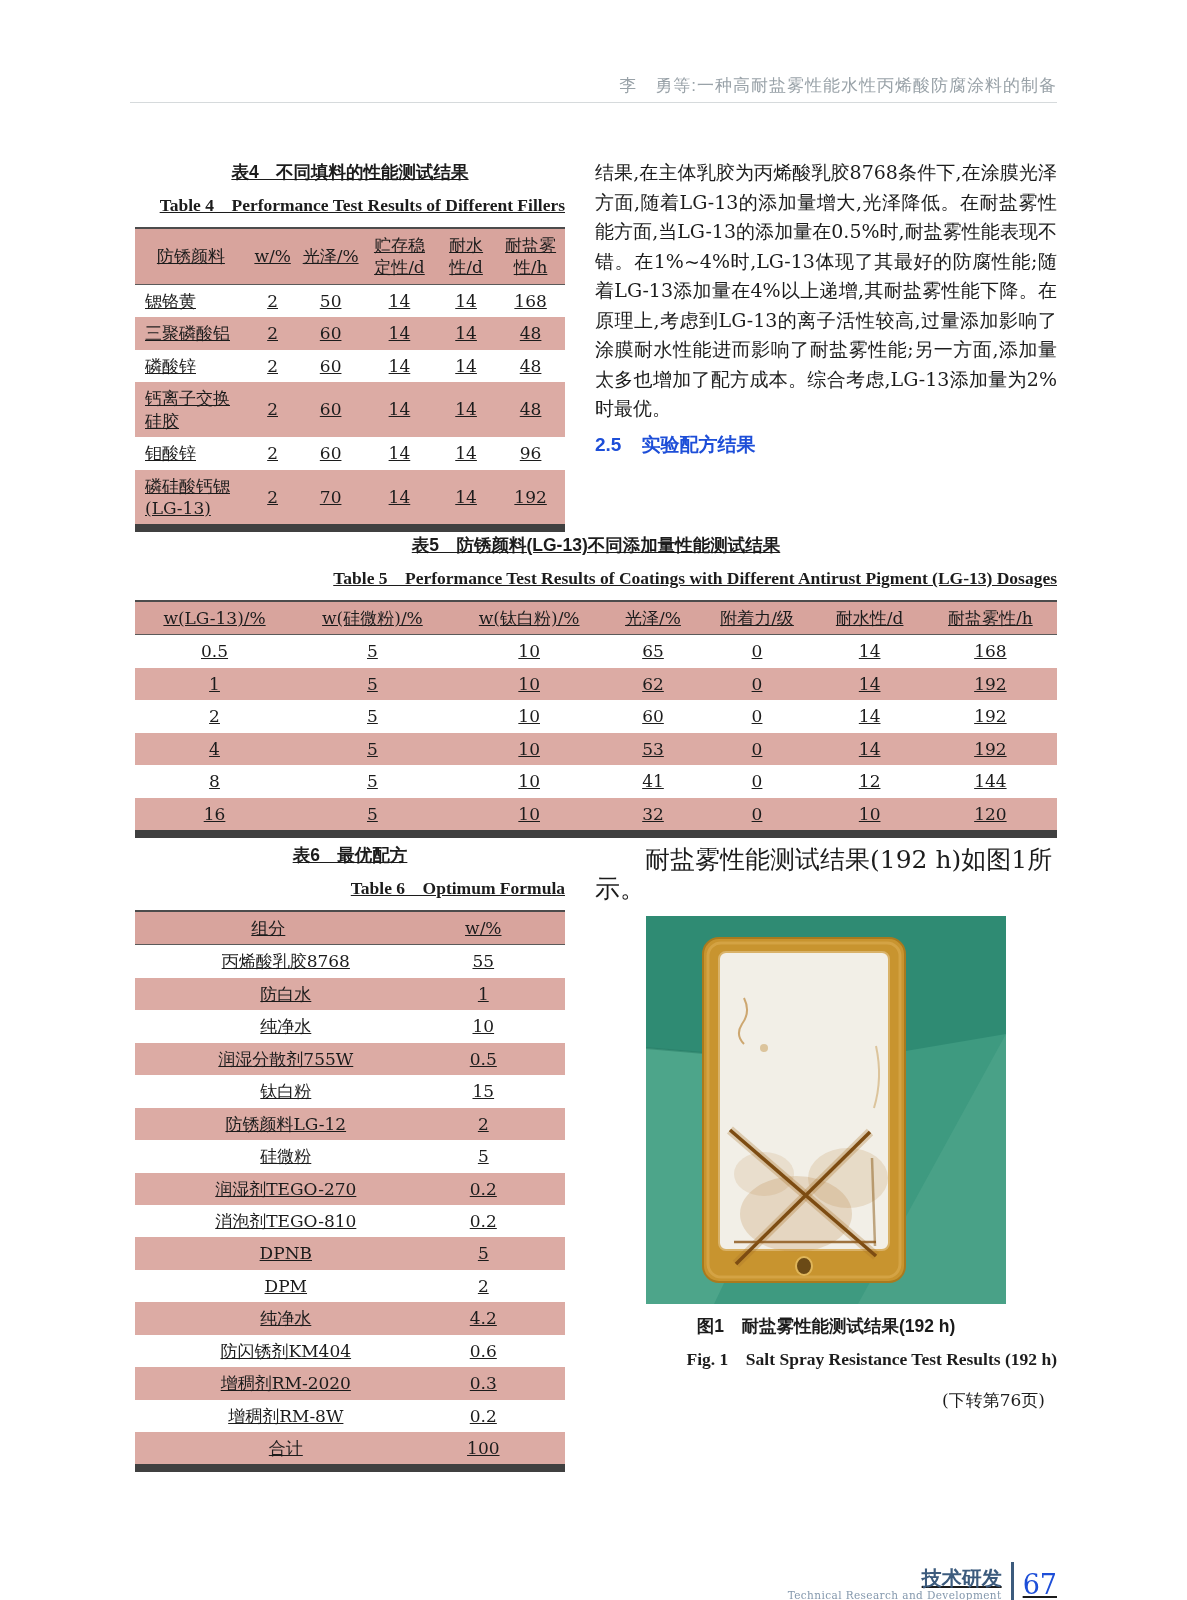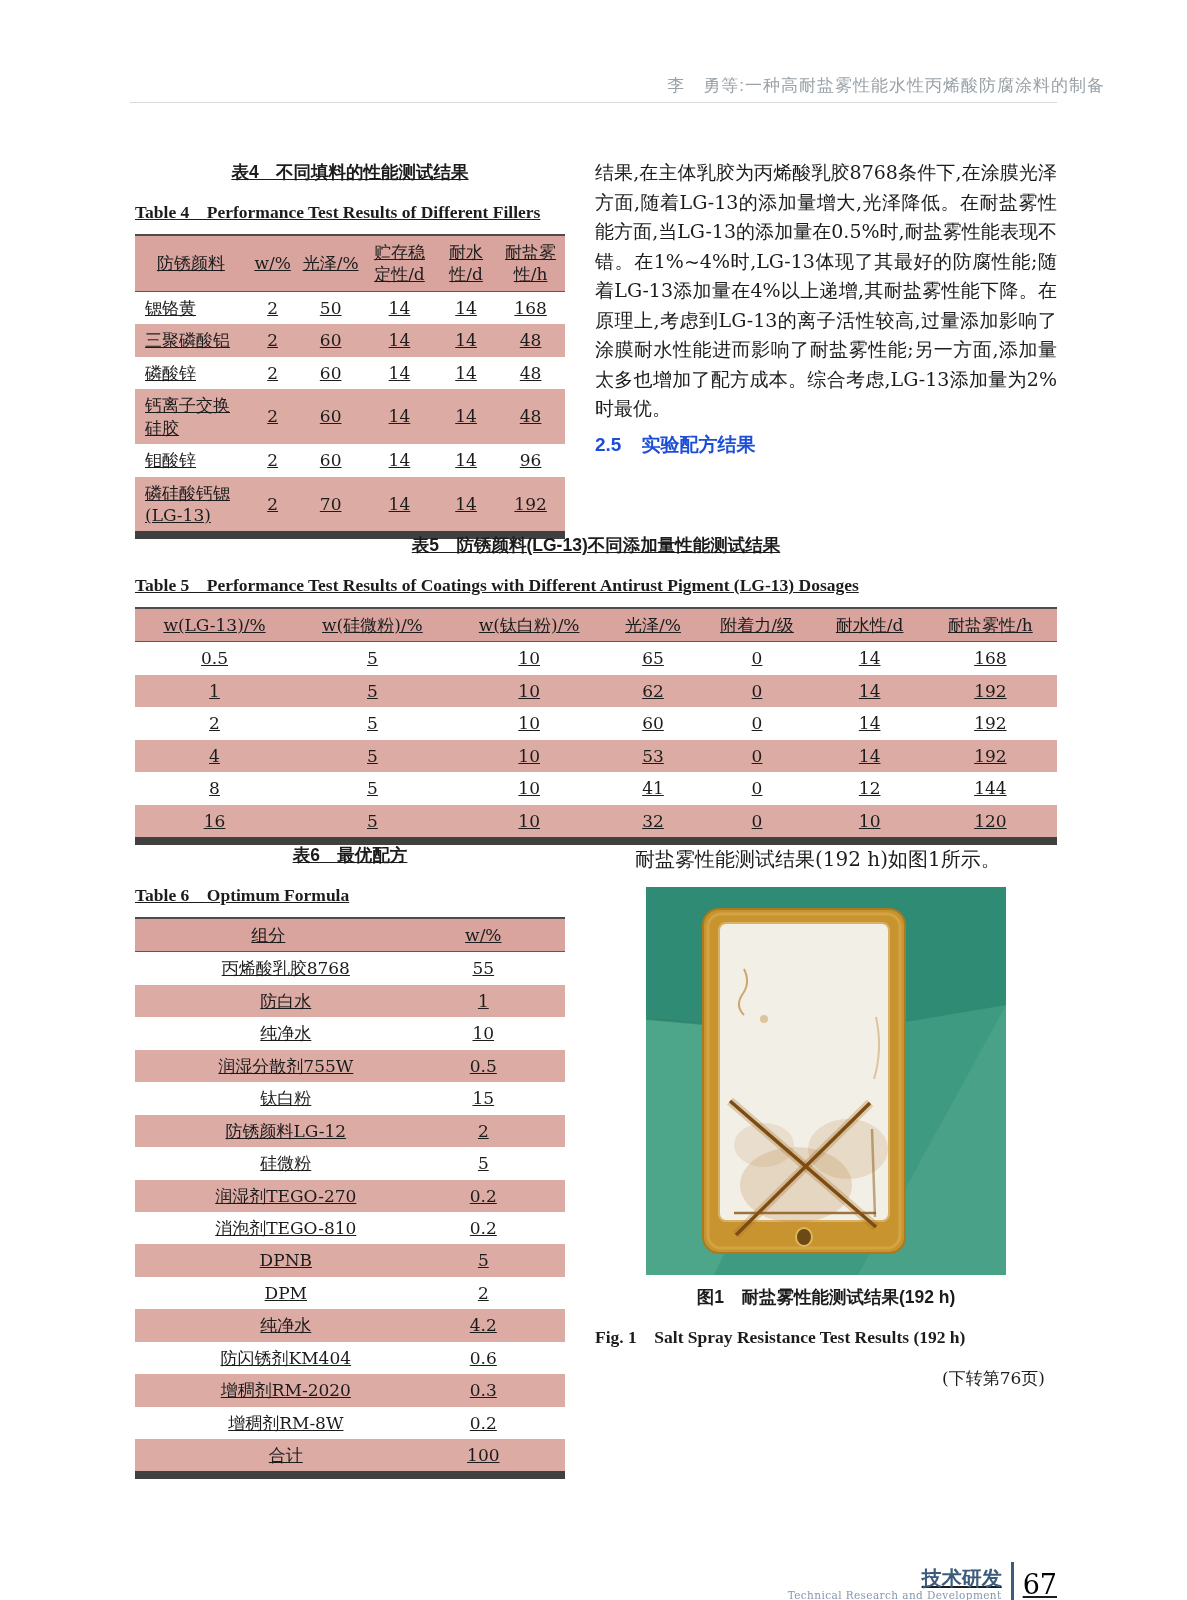--- a/index.html
+++ b/index.html
@@ -1,30 +1,30 @@
 <!DOCTYPE html>
 <html><head>
 <meta charset="utf-8">
 <style>
   html,body{margin:0;padding:0;background:#ffffff;}
   .page{position:relative;width:1187px;height:1600px;background:#ffffff;
         font-family:"DejaVu Serif","Liberation Serif",serif;color:#1c1c1c;overflow:hidden;}
 
   
   .header-title{position:absolute;top:74px;left:0;width:1057px;text-align:right;
-        font-family:"Liberation Sans","DejaVu Sans",sans-serif;font-size:17px;color:#99a2a8;letter-spacing:1px;margin-left:48px;}
+        font-family:"Liberation Sans","DejaVu Sans",sans-serif;font-size:17px;color:#99a2a8;letter-spacing:1px;}
   .header-rule{position:absolute;top:102px;left:130px;width:927px;border-top:1px solid #d6dadc;}
 
   
   .tblock{position:absolute;text-decoration:underline;}
   .t4-block{left:135px;top:160px;width:430px;}
   .t5-block{left:135px;top:533px;width:922px;}
   .t6-block{left:135px;top:843px;width:430px;}
   .t-zh{text-align:center;font-family:"Liberation Sans","DejaVu Sans",sans-serif;font-weight:bold;font-size:17.5px;}
-  .t-en{text-align:left;font-weight:bold;font-size:17.5px;margin-top:16px;font-family:"Liberation Serif","DejaVu Serif",serif;}
+  .t-en{text-align:right;font-weight:bold;font-size:17.5px;margin-top:9px;font-family:"Liberation Serif","DejaVu Serif",serif;}
 
   table.paper{border-collapse:collapse;width:100%;margin-top:10px;
         border-top:2px solid #4c4c4c;border-bottom:8px solid #404040;}
   table.paper thead tr{background:#d8a49d;border-bottom:1px solid #5a5a5a;}
   table.paper th{font-weight:normal;}
   table.paper th,table.paper td{font-size:17px;padding:5px 3px;text-align:center;line-height:1.32;}
   table.paper tbody tr.stripe{background:#dcaba4;}
 
   .t4 th:nth-child(1),.t4 td:nth-child(1){width:26%;}
   .t4 th:nth-child(2),.t4 td:nth-child(2){width:12%;}
@@ -43,33 +43,33 @@
   
   .right-text{position:absolute;left:595px;top:158px;width:462px;}
   .body-text{font-size:19px;line-height:29.5px;text-align:justify;margin:0;}
   .section-head{margin:8px 0 6px;font-family:"Liberation Sans","DejaVu Sans",sans-serif;
         font-weight:bold;font-size:19px;color:#1d4ed8;}
   .section-head .no{margin-right:20px;}
   .indent{text-indent:2em;}
 
   
   .fig-block{position:absolute;left:595px;top:845px;width:462px;}
-  .fig-intro{font-size:20px;line-height:29px;text-indent:2em;margin:0;}
+  .fig-intro{font-size:25px;line-height:29px;text-indent:2em;margin:0;}
   .figure-photo{display:block;margin:13px auto 0;}
   .fig-cap-zh{margin-top:10px;}
   .continued{text-align:right;font-size:17px;margin-top:18px;padding-right:12px;}
 
   
   .footer{position:absolute;top:1562px;right:130px;display:flex;align-items:center;text-decoration:underline;}
   .footer-text{text-align:right;margin-right:9px;}
   .footer-zh{font-family:"Liberation Sans","DejaVu Sans",sans-serif;font-weight:bold;
         font-size:20px;color:#3c5b7d;line-height:1.1;}
   .footer-en{font-size:10.5px;color:#8498ad;letter-spacing:.4px;}
   .footer-bar{width:3px;height:44px;background:#3c5b7d;margin-right:9px;}
-  .footer-page{font-size:27px;color:#000000;}
+  .footer-page{font-size:27px;color:#1d4ed8;}
 </style>
 </head>
 <body>
 
 <div class="page">
 
   <div class="header-title">李　勇等:一种高耐盐雾性能水性丙烯酸防腐涂料的制备</div>
   <div class="header-rule"></div>
 
   <div class="tblock t4-block">

